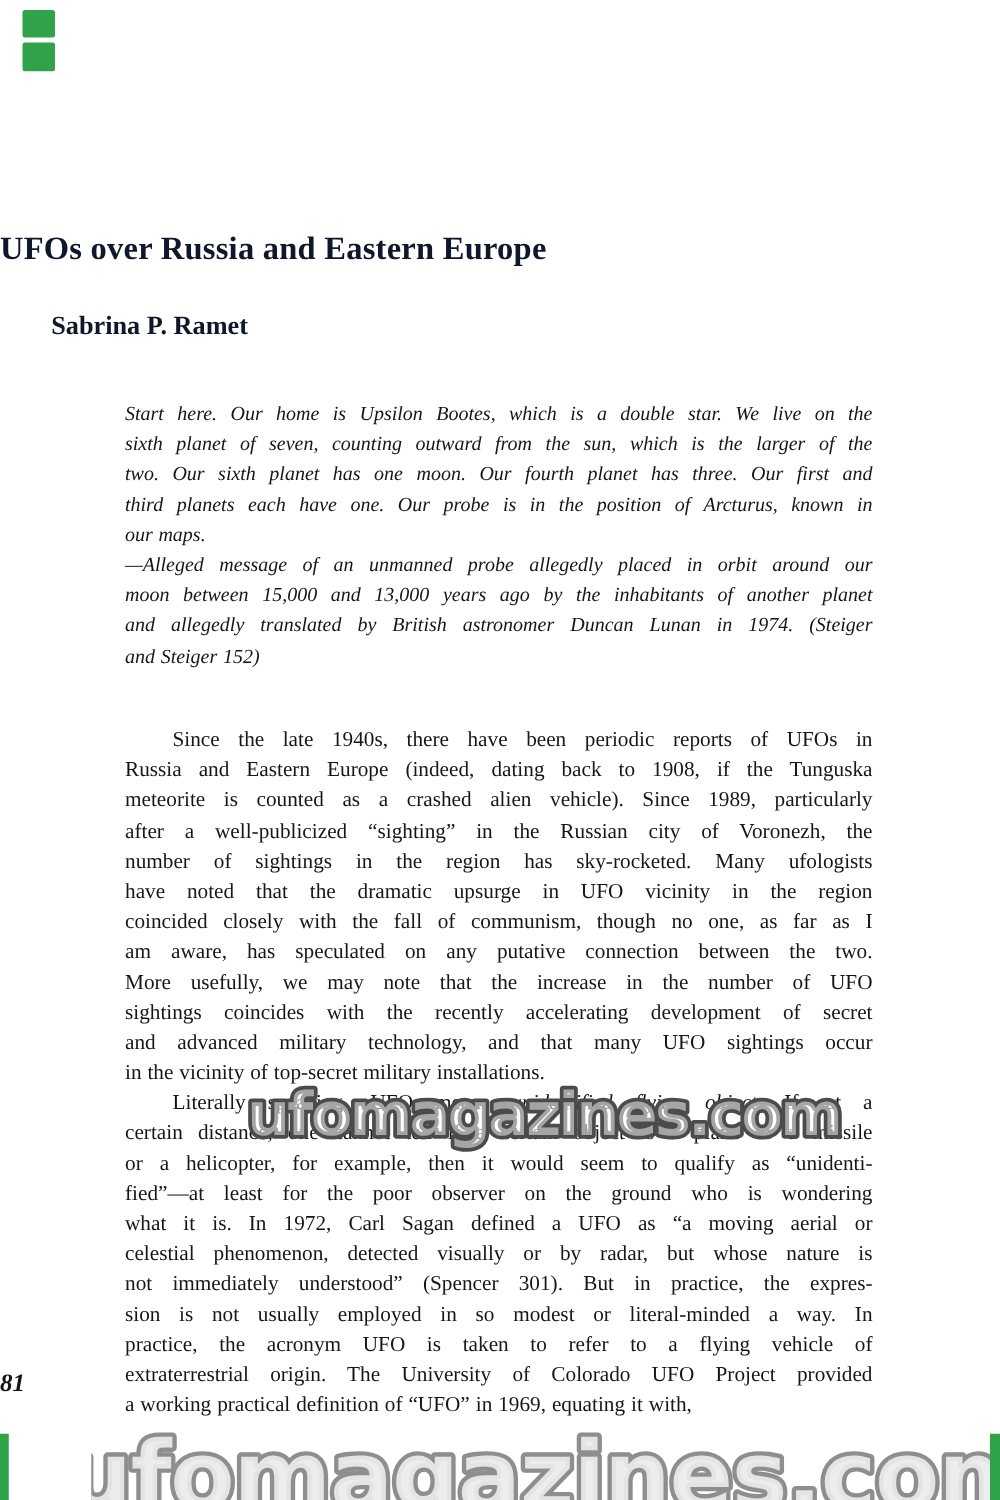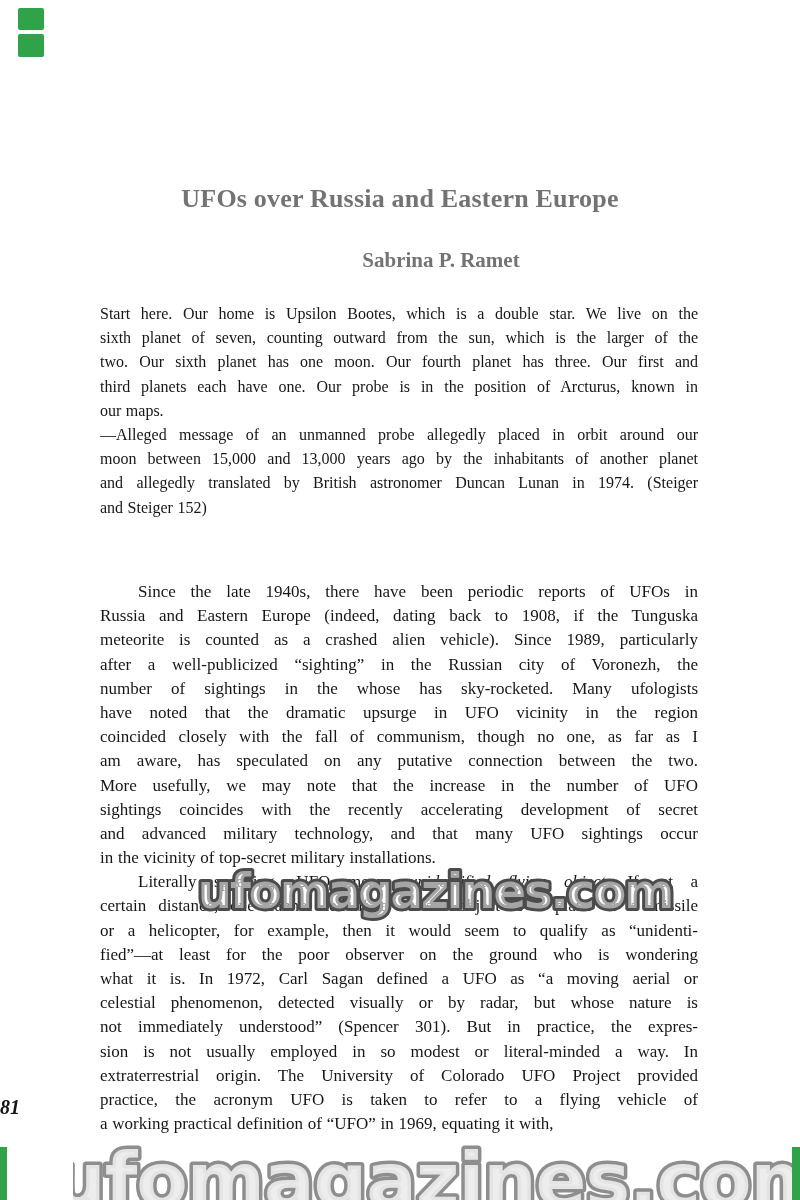--- a/index.html
+++ b/index.html
@@ -9,33 +9,32 @@
     height: 1200px;
     background: #ffffff;
     overflow: hidden;
     font-family: "Liberation Serif", serif;
     color: #161616;
   }
   .centered-head {
     position: absolute;
     left: 0;
     width: 100%;
-    text-align: center;
     margin: 0;
     font-weight: bold;
-    color: #737373;
+    color: #0f172a;
   }
   .title { top: 184px; font-size: 26px; letter-spacing: 0.2px; }
   .author { top: 248px; font-size: 21px; padding-left: 41px; }
   .col {
     position: absolute;
     left: 100px;
     width: 598px;
   }
-  .epigraph { top: 302px; font-size: 16px; }
+  .epigraph { top: 320px; font-size: 16px; font-style: italic; }
   .bodytext { top: 536px; font-size: 17px; margin-top: 44px; }
   .tl {
     line-height: 24.2px;
     height: 24.2px;
     text-align: justify;
     text-align-last: justify;
     word-spacing: 0.5px;
   }
   .tl.lastline { text-align-last: left; }
   .tl.indent { padding-left: 38px; }
@@ -83,39 +82,39 @@
     <div class="tl">moon between 15,000 and 13,000 years ago by the inhabitants of another planet</div>
     <div class="tl">and allegedly translated by British astronomer Duncan Lunan in 1974. (Steiger</div>
     <div class="tl lastline">and Steiger 152)</div>
   </div>
 
   <div class="col bodytext">
     <div class="tl indent">Since the late 1940s, there have been periodic reports of UFOs in</div>
     <div class="tl">Russia and Eastern Europe (indeed, dating back to 1908, if the Tunguska</div>
     <div class="tl">meteorite is counted as a crashed alien vehicle). Since 1989, particularly</div>
     <div class="tl">after a well-publicized “sighting” in the Russian city of Voronezh, the</div>
-    <div class="tl">number of sightings in the whose has sky-rocketed. Many ufologists</div>
+    <div class="tl">number of sightings in the region has sky-rocketed. Many ufologists</div>
     <div class="tl">have noted that the dramatic upsurge in UFO vicinity in the region</div>
     <div class="tl">coincided closely with the fall of communism, though no one, as far as I</div>
     <div class="tl">am aware, has speculated on any putative connection between the two.</div>
     <div class="tl">More usefully, we may note that the increase in the number of UFO</div>
     <div class="tl">sightings coincides with the recently accelerating development of secret</div>
     <div class="tl">and advanced military technology, and that many UFO sightings occur</div>
     <div class="tl lastline">in the vicinity of top-secret military installations.</div>
 
     <div class="tl indent"><span>Literally speaking, UFO means </span><span class="ital">unidentified flying object</span><span>. If, at a</span></div>
     <div class="tl">certain distance, one cannot tell if a certain object is a plane or a missile</div>
     <div class="tl">or a helicopter, for example, then it would seem to qualify as “unidenti-</div>
     <div class="tl">fied”—at least for the poor observer on the ground who is wondering</div>
     <div class="tl">what it is. In 1972, Carl Sagan defined a UFO as “a moving aerial or</div>
     <div class="tl">celestial phenomenon, detected visually or by radar, but whose nature is</div>
     <div class="tl">not immediately understood” (Spencer 301). But in practice, the expres-</div>
     <div class="tl">sion is not usually employed in so modest or literal-minded a way. In</div>
+    <div class="tl">practice, the acronym UFO is taken to refer to a flying vehicle of</div>
     <div class="tl">extraterrestrial origin. The University of Colorado UFO Project provided</div>
-    <div class="tl">practice, the acronym UFO is taken to refer to a flying vehicle of</div>
     <div class="tl lastline">a working practical definition of “UFO” in 1969, equating it with,</div>
   </div>
 
   <div class="pagenum">81</div>
 
   <svg class="wm wm-mid" viewBox="0 0 520 90" aria-hidden="true">
     <text x="260" y="52" text-anchor="middle" font-size="48" letter-spacing="-2" stroke-width="6" stroke-linejoin="round" stroke-linecap="round" stroke="#4b4b4b" fill="rgba(255,255,255,0.5)">ufomagazines.com</text>
   </svg>
 
   <svg class="wm wm-bottom" viewBox="0 0 734 72" aria-hidden="true">

